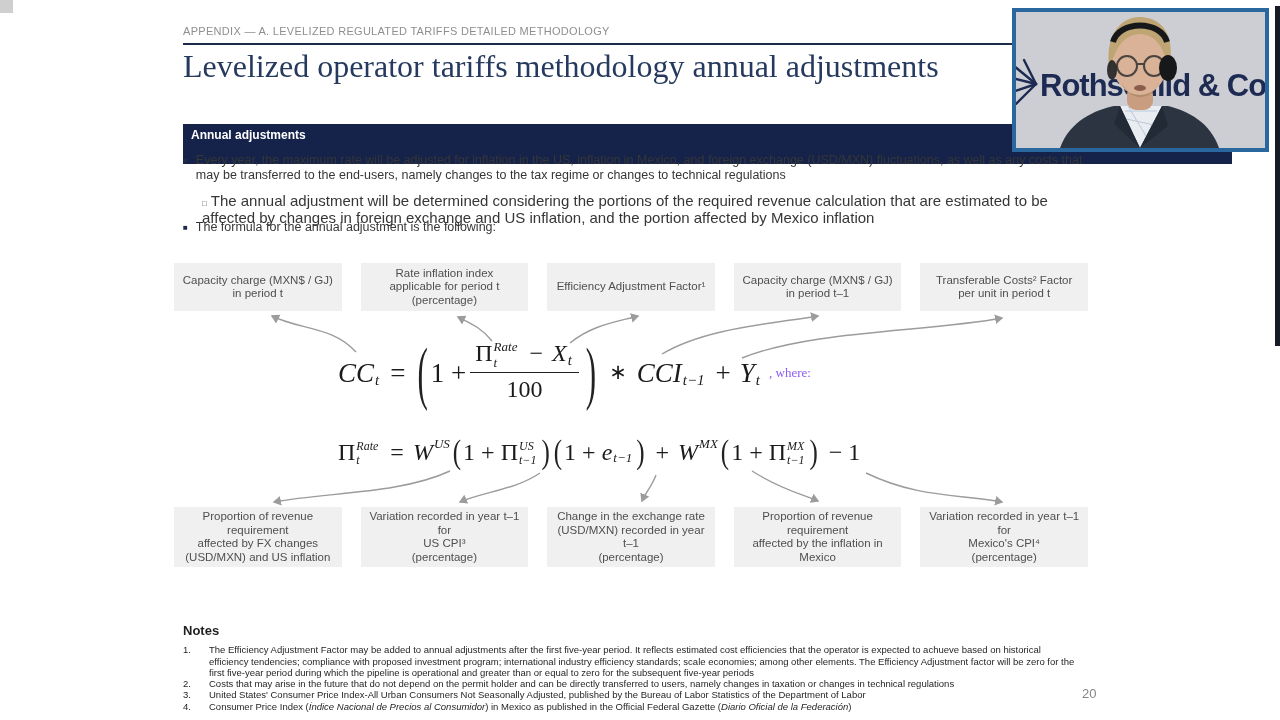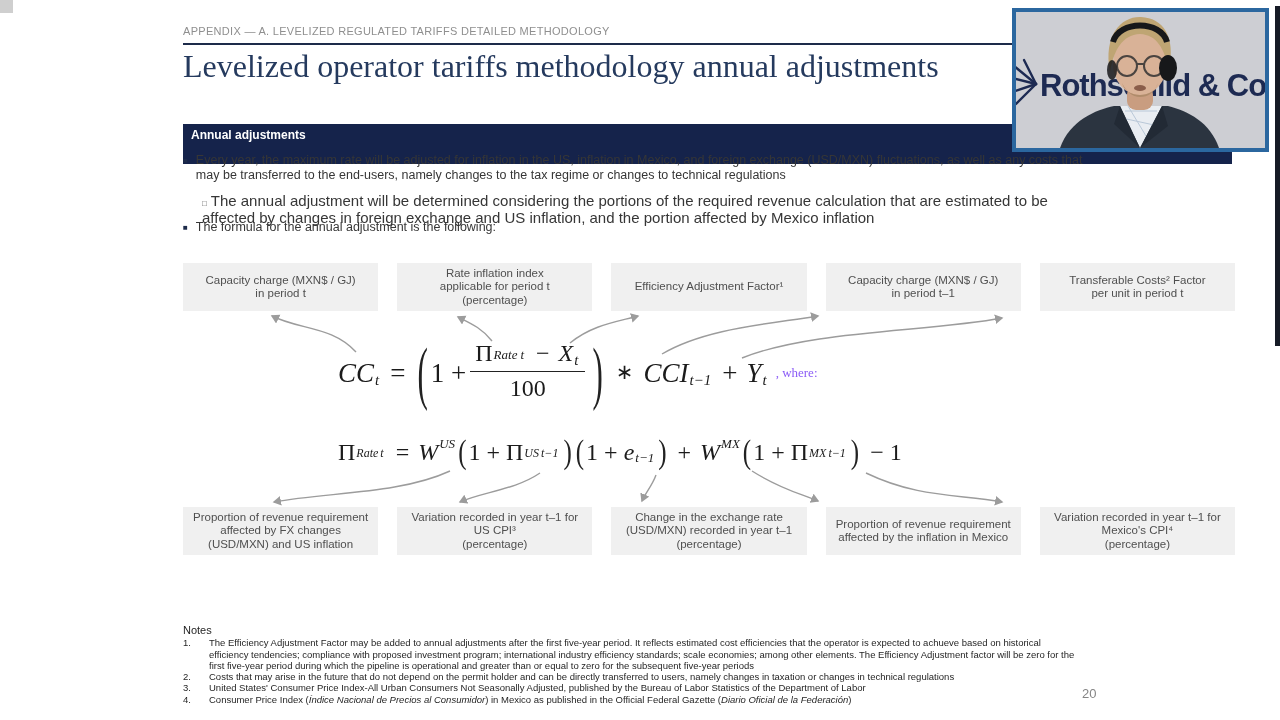--- a/index.html
+++ b/index.html
@@ -19,53 +19,53 @@
           font-size:12px;font-weight:bold;line-height:23px;padding-left:8px}
 
   
   .bullets{position:absolute;left:183px;top:153px;width:916px;font-size:12.5px;line-height:14.7px;color:#363636}
   .brow{display:flex;gap:8px;margin-bottom:5px}
   .brow .mk1{color:#1d2b4a;font-size:8px;line-height:15px;flex:0 0 auto}
   .brow.sub{margin-left:19px}
   .brow .mk2{color:#555;font-size:8px;line-height:15px;flex:0 0 auto}
 
   
-  .boxrow{position:absolute;left:183px;width:1052px;display:flex;gap:19px}
+  .boxrow{position:absolute;left:174px;width:914px;display:flex;gap:19px}
   .boxrow.top{top:263px}
   .boxrow.bottom{top:507px}
   .gbox{flex:1;background:#f0f0f0;min-height:48px;display:flex;flex-direction:column;justify-content:center;
         text-align:center;font-size:11.5px;line-height:13.5px;color:#4f4f4f;padding:3px 4px}
 
   
   .formula{position:absolute;display:flex;align-items:center;font-family:"Liberation Serif",serif;
            font-style:italic;color:#1b1b1b;white-space:nowrap}
   .f1{left:338px;top:333px;font-size:27px;height:80px}
   .f2{left:338px;top:429px;font-size:24px;height:46px}
   .rm{font-style:normal}
   .op{font-style:normal;margin:0 9px}
   .ast{font-style:normal;margin:0 10px;font-size:21px;transform:translateY(-1px)}
   .sub{font-size:15px;display:inline-block;transform:translateY(7px);margin:0 2px 0 1px}
   .f2 .sub{font-size:13px;transform:translateY(6px)}
   .sup{font-size:13px;font-style:italic;display:inline-block;transform:translateY(-8px);margin:0 1px}
-  .ss{display:inline-flex;flex-direction:row;align-items:flex-start;line-height:1;gap:3px;margin:0 3px 0 1px;
+  .ss{display:inline-flex;flex-direction:column;align-items:flex-start;line-height:1;gap:3px;margin:0 3px 0 1px;
       vertical-align:middle;font-size:13px;transform:translateY(1px)}
   .f2 .ss{font-size:12px;gap:2px}
   .bigp{font-style:normal;font-size:31px;display:inline-block;transform:scaleY(2.25);font-weight:300;margin:0 3px;color:#222}
   .midp{font-style:normal;font-size:25px;display:inline-block;transform:scaleY(1.35);margin:0 2px;color:#222}
   .frac{display:inline-flex;flex-direction:column;align-items:center;margin:0 4px;transform:translateY(-2px)}
   .frac .num{display:flex;align-items:center;font-size:24px;padding:0 5px 4px}
   .frac .den{border-top:1.6px solid #222;width:100%;text-align:center;font-size:24px;font-style:normal;padding-top:3px}
   .where{font-family:Liberation Serif, serif;font-style:normal;font-size:13px;color:#8b5cf6;margin-left:7px}
 
   
   .arrows{position:absolute;left:0;top:0;pointer-events:none}
 
   
   .notes{position:absolute;left:183px;top:625px;width:893px;font-size:9.5px;line-height:11.3px;color:#1f1f1f}
-  .notes .nh{font-weight:normal;font-size:11px;margin-bottom:1px}
+  .notes .nh{font-weight:bold;font-size:13px;margin-bottom:8px}
   .nrow{display:flex}
   .nnum{flex:0 0 26px}
   .ntext{flex:1}
   .nital{font-style:italic}
 
   .pagenum{position:absolute;left:1082px;top:686px;font-size:13px;color:#858585}
 
   
   .webcam{position:absolute;left:1012px;top:8px;width:257px;height:144px;border:4px solid #2b679f;
           background:#cdced3;z-index:10;overflow:hidden}

